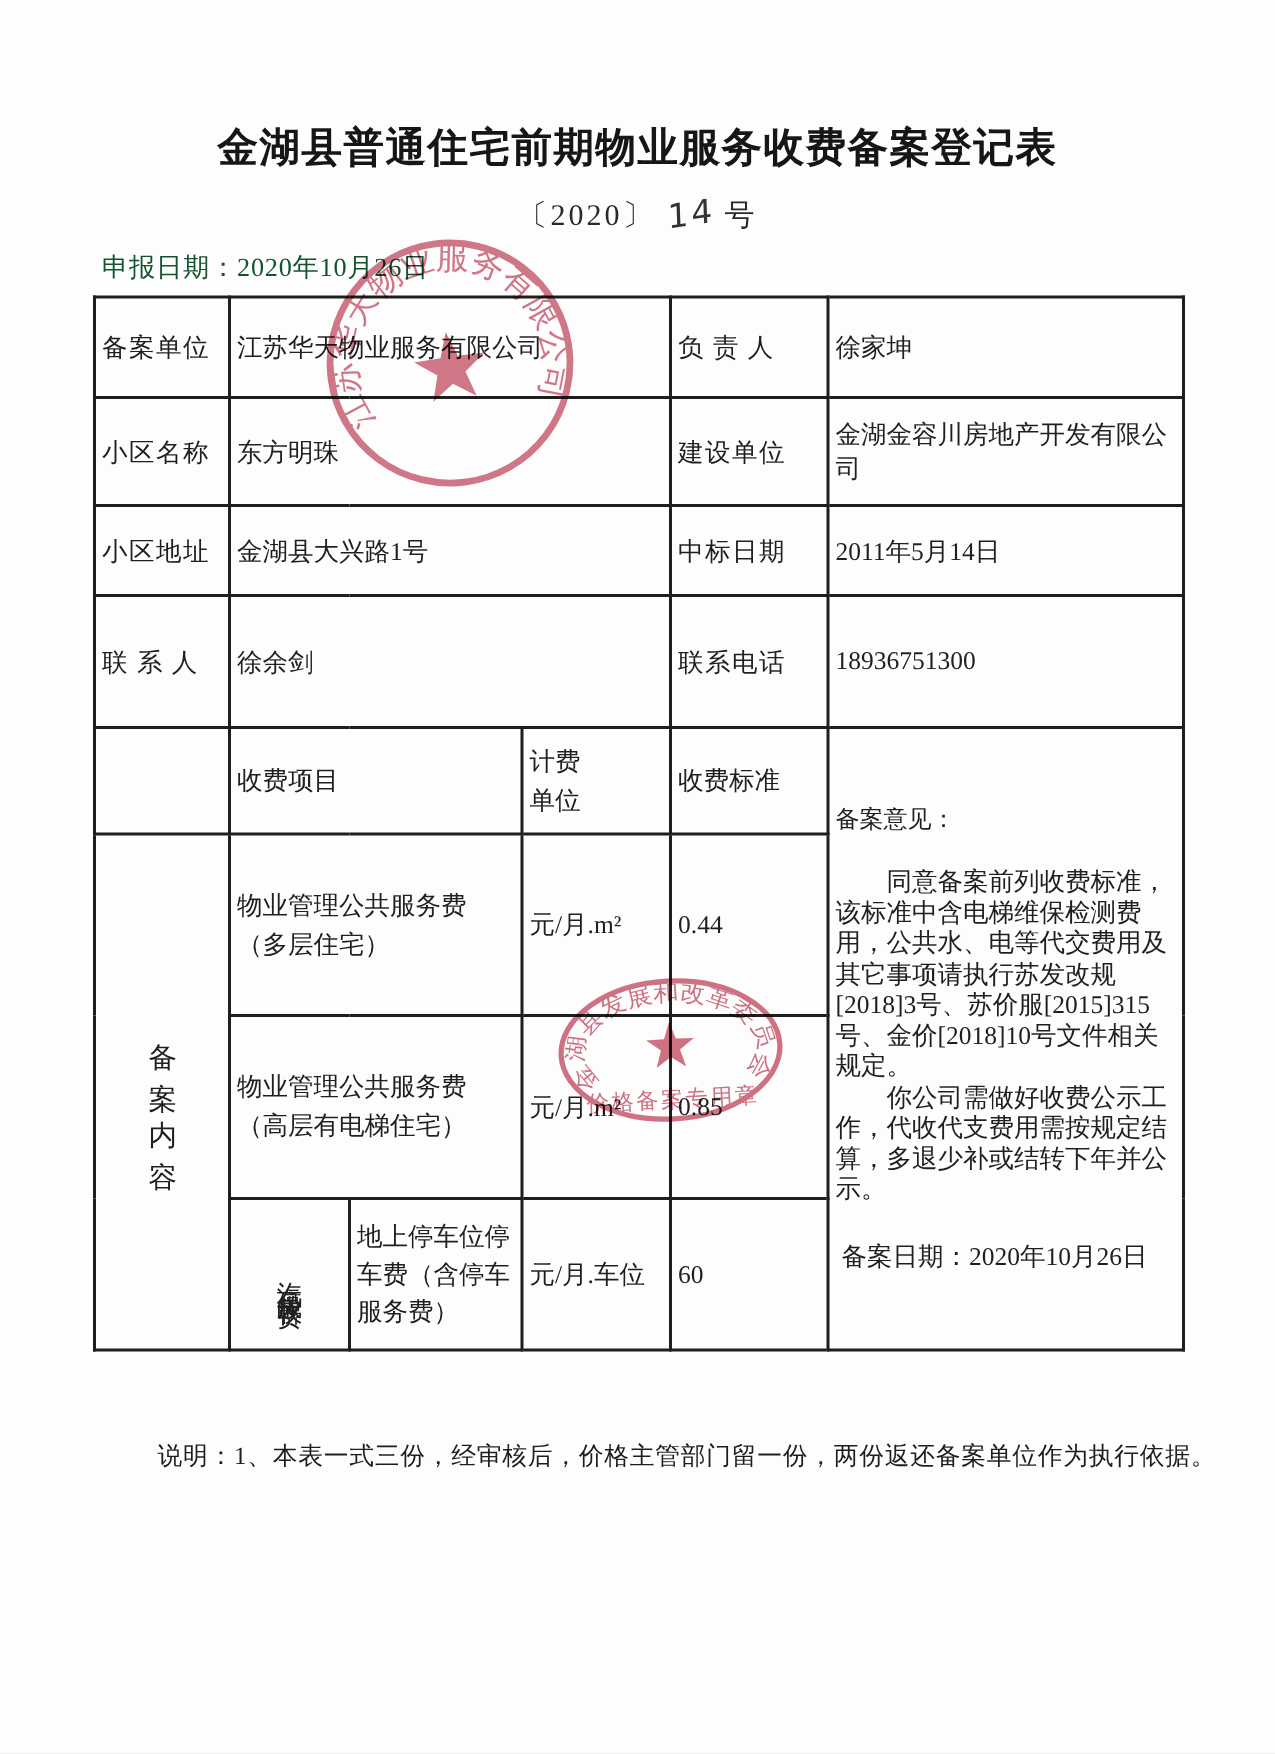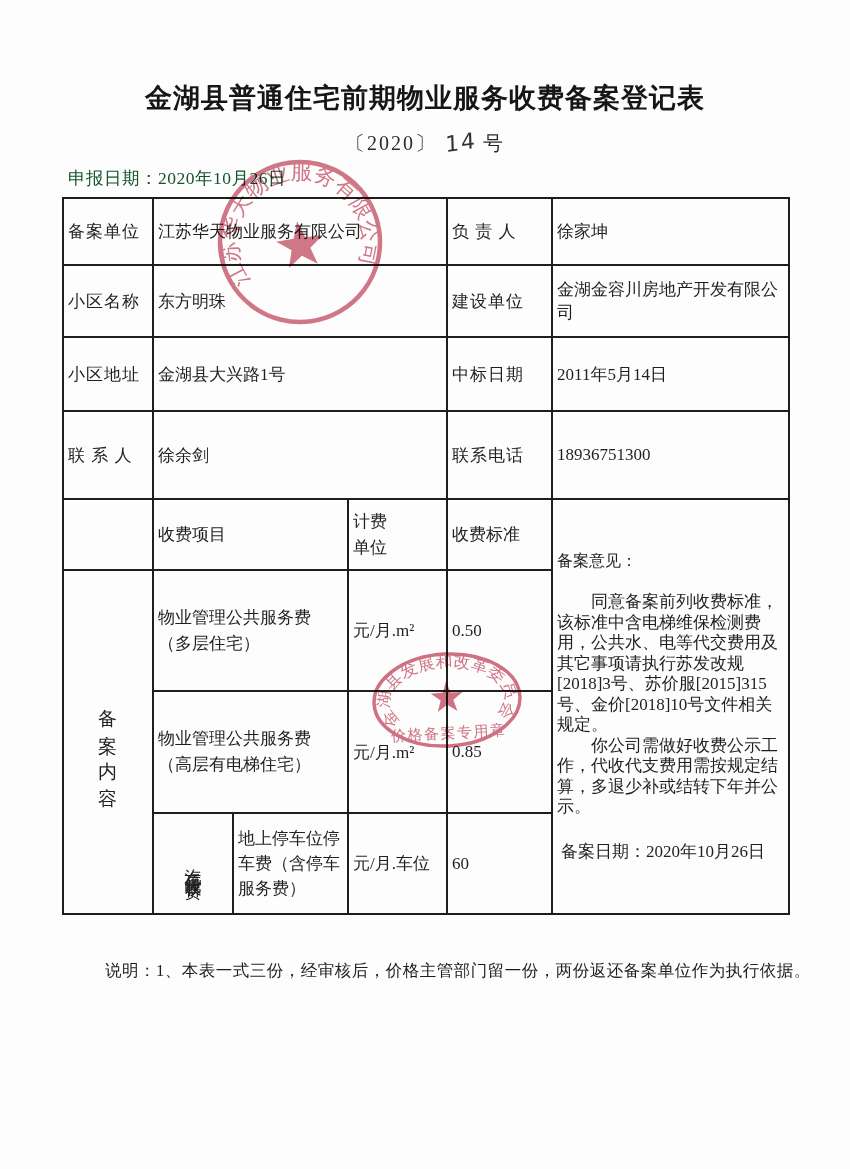--- a/index.html
+++ b/index.html
@@ -27,21 +27,21 @@
     letter-spacing:0.5px;
   }
   table.tbl{
     position:absolute;left:62px;top:197px;width:726px;
     border-collapse:collapse;table-layout:fixed;
   }
   table.tbl td{
     border:2px solid #1e1e1e;vertical-align:middle;
     font-size:17px;padding:2px 4px;overflow:hidden;
   }
-  tr.r1{height:67px}tr.r2{height:72px}tr.r3{height:74px}tr.r4{height:88px}
+  tr.r1{height:67px}tr.r2{height:72px}tr.r3{height:60px}tr.r4{height:88px}
   tr.r5{height:71px}tr.r6{height:121px}tr.r7{height:122px}tr.r8{height:101px}
   td.lbl{font-size:18px;letter-spacing:1px;}
   td.val{font-size:17px;}
   td.feehead{font-size:18px;}
   .twoline{line-height:26px;}
   td.vlabel div{
     writing-mode:vertical-lr;text-orientation:upright;
     font-size:19px;letter-spacing:26px;margin:0 auto;line-height:1;
     padding-top:8px;
   }
@@ -131,21 +131,21 @@
     </tr>
     <tr class="r6">
       <td class="vlabel" rowspan="3">
         <div>备案内容</div>
       </td>
       <td colspan="2" class="twoline">
         <div>物业管理公共服务费</div>
         <div>（多层住宅）</div>
       </td>
       <td>元/月.m²</td>
-      <td>0.50</td>
+      <td>0.44</td>
     </tr>
     <tr class="r7">
       <td colspan="2" class="twoline">
         <div>物业管理公共服务费</div>
         <div>（高层有电梯住宅）</div>
       </td>
       <td>元/月.m²</td>
       <td>0.85</td>
     </tr>
     <tr class="r8">

